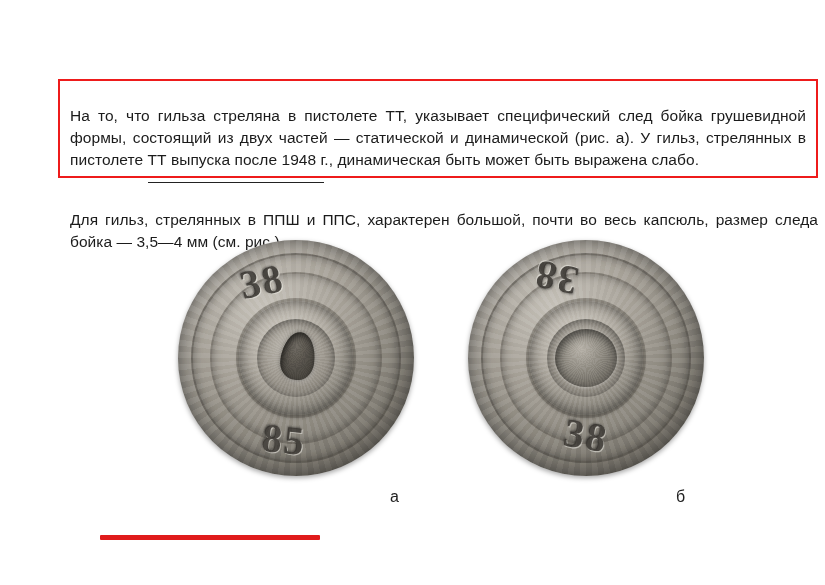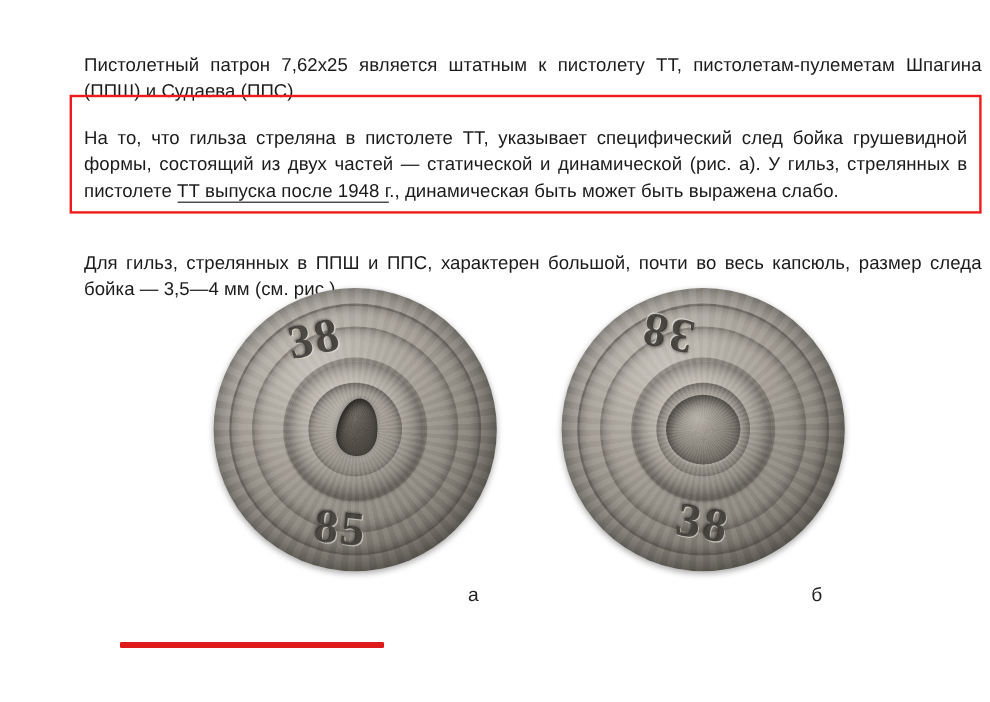--- a/index.html
+++ b/index.html
@@ -44,21 +44,21 @@
     box-sizing: border-box;
     background: transparent;
   }
   #para-highlight {
     left: 70px;
     top: 89px;
     width: 736px;
   }
   .u-line {
     border-bottom: 1.5px solid #222;
-    padding-bottom: 0px;
+    padding-bottom: 14px;
   }
   #para-third {
     left: 70px;
     top: 193px;
     width: 748px;
   }
   .figure-area {
     position: absolute;
     left: 0;
     top: 236px;
@@ -181,21 +181,20 @@
     height: 5px;
     background: #e01b1b;
     border-radius: 1px;
   }
 </style>
 </head>
 <body>
 
 <div class="page">
 
-  <p class="para" id="para-intro">Пистолетный патрон 7,62х25 является штатным к пистолету ТТ, пистолетам-пулеметам Шпагина (ППШ) и Судаева (ППС)</p>
 
   <div id="highlight-box"></div>
 
   <p class="para" id="para-highlight"><span>На то, что гильза стреляна в пистолете ТТ, указывает специфический след бойка грушевидной формы, состоящий из двух частей — статической и динамической (рис. а). У гильз, стрелянных в пистолете </span><span class="u-line">ТТ выпуска после 1948 г</span><span>., динамическая быть может быть выражена слабо.</span></p>
 
   <p class="para" id="para-third">Для гильз, стрелянных в ППШ и ППС, характерен большой, почти во весь капсюль, размер следа бойка — 3,5—4 мм (см. рис.).</p>
 
   <div class="figure-area">
 
     <div class="case-outer" style="left:178px; top:4px;">

